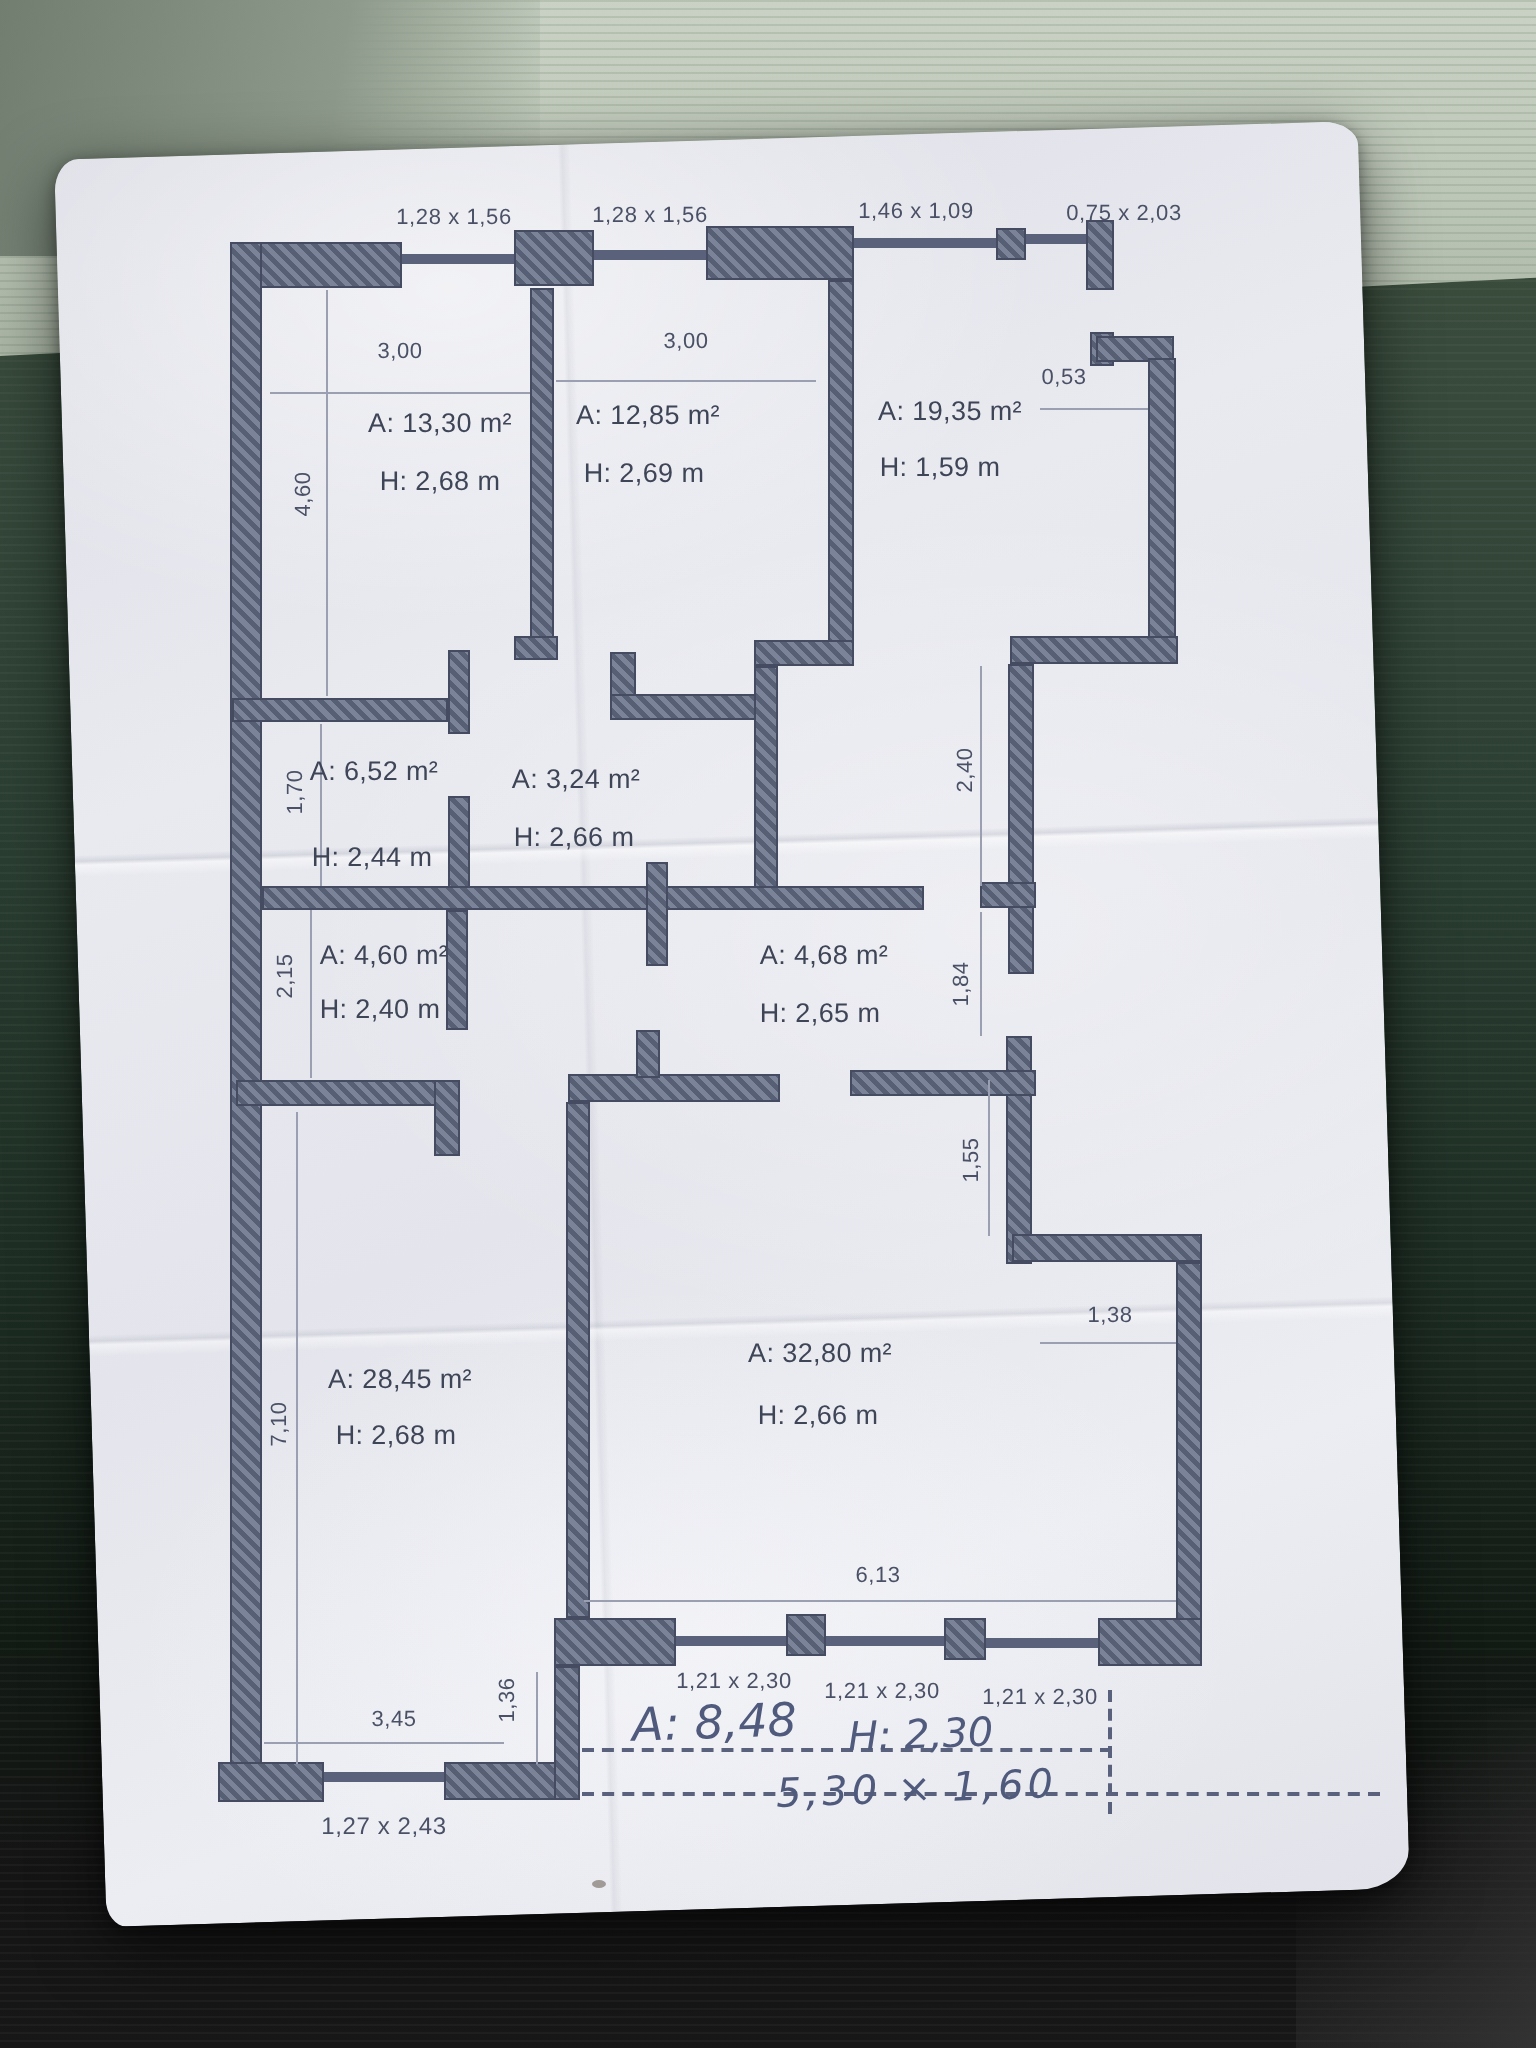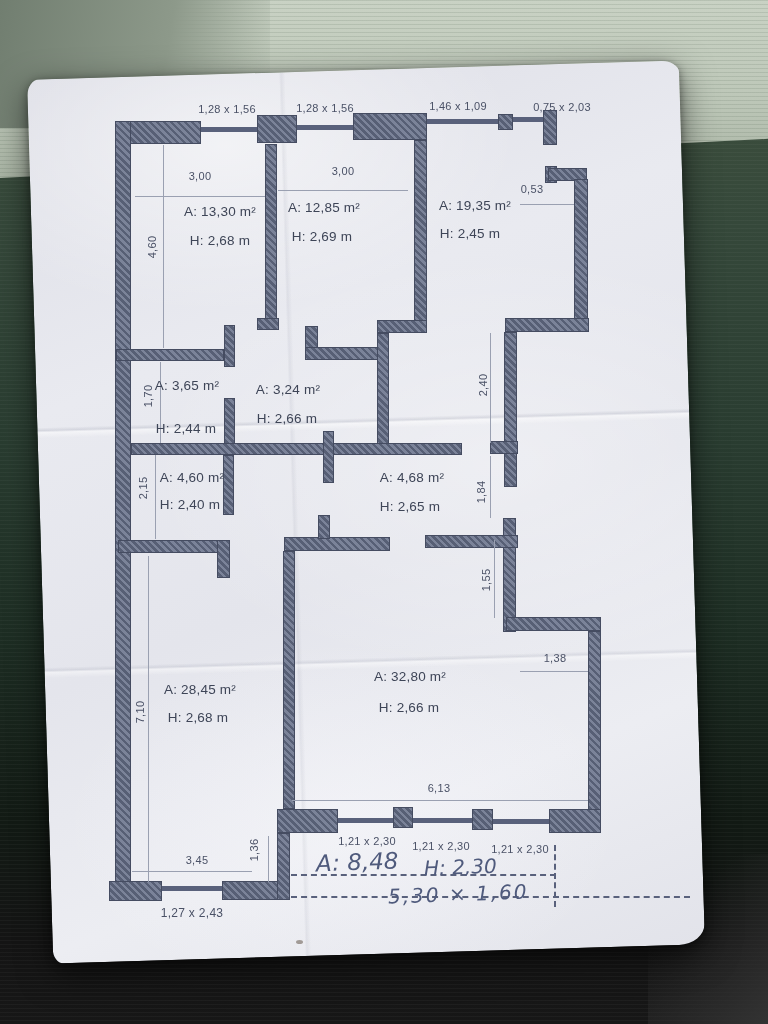--- a/index.html
+++ b/index.html
@@ -161,22 +161,22 @@
     <span class="dimv" style="left:483px;top:385px">2,40</span>
     <span class="dimv" style="left:481px;top:492px">1,84</span>
     <span class="dimv" style="left:486px;top:580px">1,55</span>
     <span class="dimv" style="left:254px;top:850px">1,36</span>
 
     <span class="rl" style="left:220px;top:204px">A: 13,30 m²</span>
     <span class="rl" style="left:220px;top:233px">H: 2,68 m</span>
     <span class="rl" style="left:324px;top:200px">A: 12,85 m²</span>
     <span class="rl" style="left:322px;top:229px">H: 2,69 m</span>
     <span class="rl" style="left:475px;top:198px">A: 19,35 m²</span>
-    <span class="rl" style="left:470px;top:226px">H: 2,45 m</span>
-    <span class="rl" style="left:187px;top:378px">A: 3,65 m²</span>
+    <span class="rl" style="left:470px;top:226px">H: 1,59 m</span>
+    <span class="rl" style="left:187px;top:378px">A: 6,52 m²</span>
     <span class="rl" style="left:186px;top:421px">H: 2,44 m</span>
     <span class="rl" style="left:288px;top:382px">A: 3,24 m²</span>
     <span class="rl" style="left:287px;top:411px">H: 2,66 m</span>
     <span class="rl" style="left:192px;top:470px">A: 4,60 m²</span>
     <span class="rl" style="left:190px;top:497px">H: 2,40 m</span>
     <span class="rl" style="left:412px;top:470px">A: 4,68 m²</span>
     <span class="rl" style="left:410px;top:499px">H: 2,65 m</span>
     <span class="rl" style="left:200px;top:682px">A: 28,45 m²</span>
     <span class="rl" style="left:198px;top:710px">H: 2,68 m</span>
     <span class="rl" style="left:410px;top:669px">A: 32,80 m²</span>

